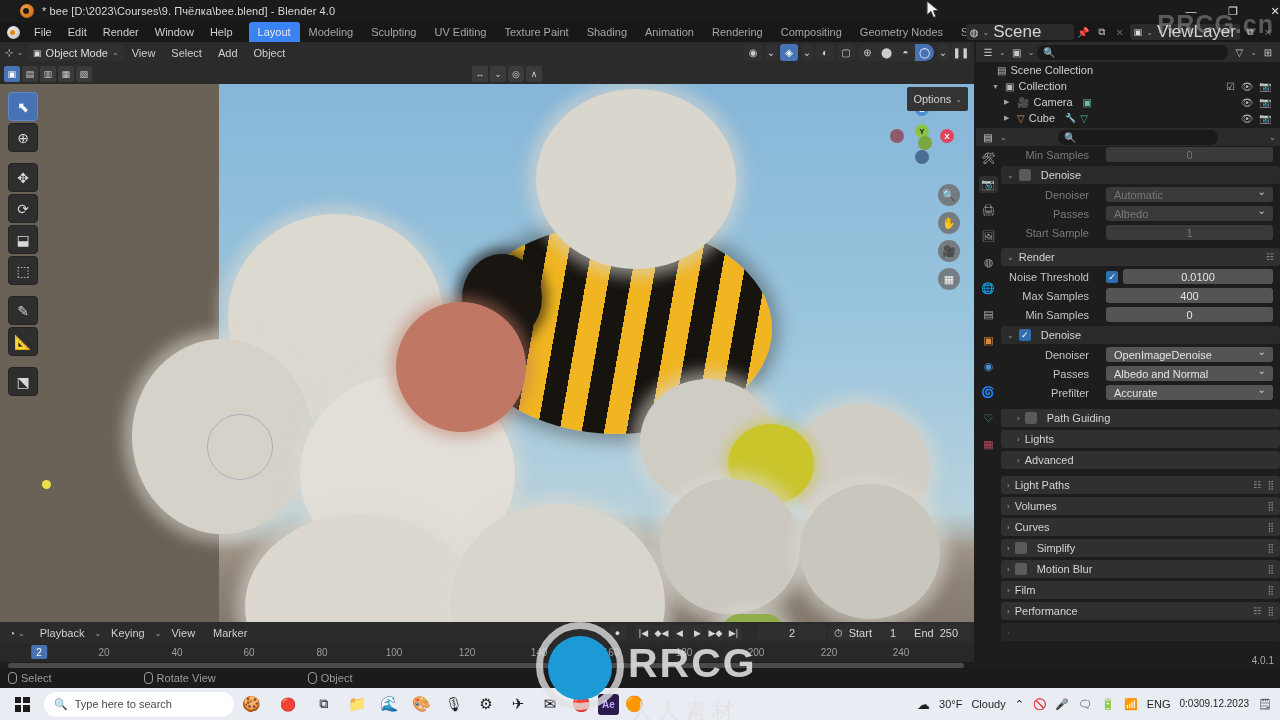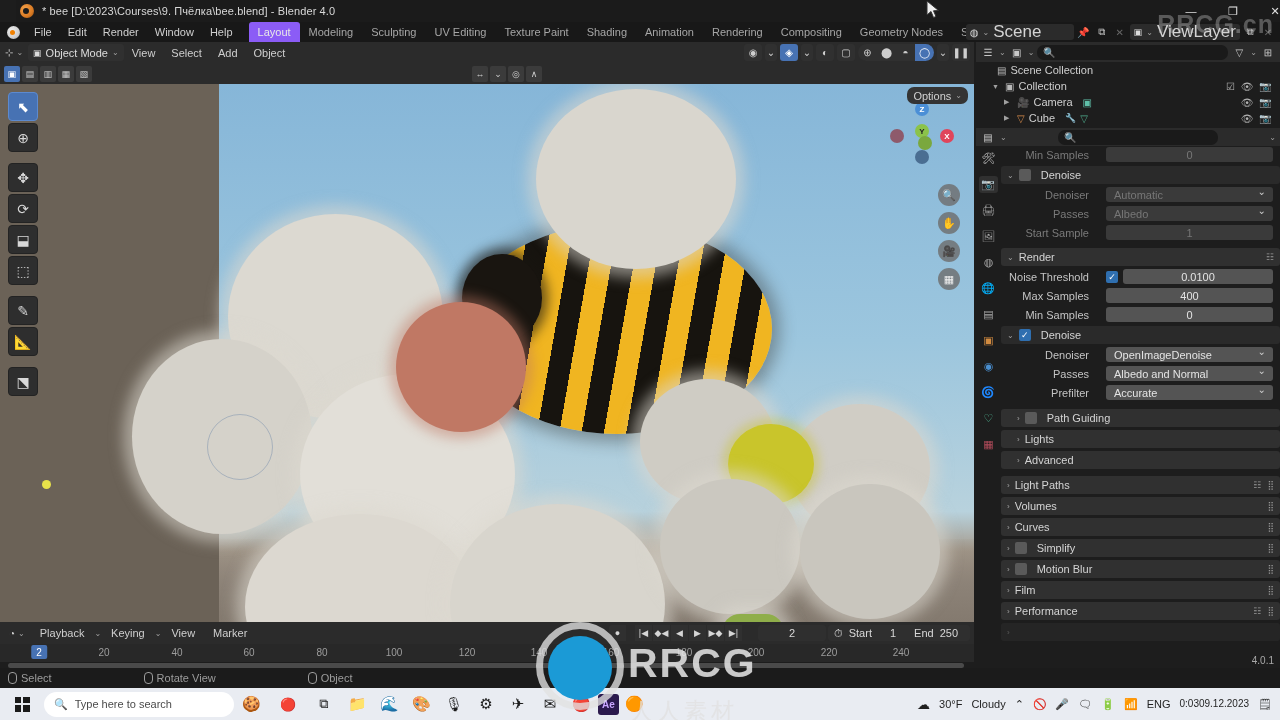--- a/index.html
+++ b/index.html
@@ -46,21 +46,21 @@
     position: relative;
   }
   .mini-logo::after { content:""; position:absolute; left:3px; top:4px; width:5px;height:5px;
     border-radius:50%; background:#f08000; }
   .menu-item { padding: 0 8px; line-height: 20px; color: #cfcfcf; cursor: default; }
   .ws-tabs { display: flex; align-items: center; margin-left: 8px; height: 20px; }
   .ws-tab {
     padding: 0 9px; line-height: 20px; color: #a6a6a6; font-size: 11px;
     border-radius: 3px 3px 0 0;
   }
-  .ws-tab.active { background: #8b5cf6; color: #e8e8e8; }
+  .ws-tab.active { background: #3b82f6; color: #e8e8e8; }
   .ws-plus { padding: 0 7px; color: #9a9a9a; line-height: 20px; }
   .scene-block {
     position: absolute; right: 4px; top: 0; height: 20px; display: flex; align-items: center; gap: 2px;
   }
   .id-field {
     display: flex; align-items: center; height: 16px; background: #2b2b2b;
     border-radius: 3px; padding: 0 4px; gap: 4px; min-width: 108px;
   }
   .id-field .lbl { font-size: 17px; color: #d4d4d4; }
   .icobtn { width: 16px; height: 16px; display:flex; align-items:center; justify-content:center;
@@ -127,21 +127,21 @@
   .tool-ico.on { background:#4772b3; border-color:#5c8ad0; color:#fff; }
   .tool-gap { height: 7px; }
 
   .gizmo { position:absolute; right: 18px; top: 18px; width: 68px; height: 68px; z-index: 5; }
   .ax { position:absolute; width:14px; height:14px; border-radius:50%;
         display:flex; align-items:center; justify-content:center; font-size:8px; font-weight:bold; color:#222; }
   .navcol { position: absolute; right: 14px; top: 100px; display:flex; flex-direction:column; gap:6px; z-index:5;}
   .navbtn { width:22px;height:22px;border-radius:50%;background:rgba(110,110,110,.82);
             display:flex;align-items:center;justify-content:center;font-size:11px;color:#f0f0f0;}
   .options-pill {
-    position:absolute; right: 6px; top: 45px; height:17px; background:#343434; border-radius:7px;
+    position:absolute; right: 6px; top: 45px; height:24px; background:#343434; border-radius:2px;
     display:flex;align-items:center;gap:4px;padding:0 6px;font-size:11px;color:#d2d2d2; z-index:5;
   }
   .tooltip {
     position:absolute; left: 302px; top: 53px; background:#1a1a1a; color:#e6e6e6;
     font-size: 11px; padding: 4px 8px; border-radius: 3px; z-index: 30;
     box-shadow: 0 2px 6px rgba(0,0,0,.6); white-space: nowrap;
   }
   .cursor-3d {
     position:absolute; left:42px; top:396px; width:9px; height:9px; border-radius:50%;
     background:#e8e24a; z-index:4;

